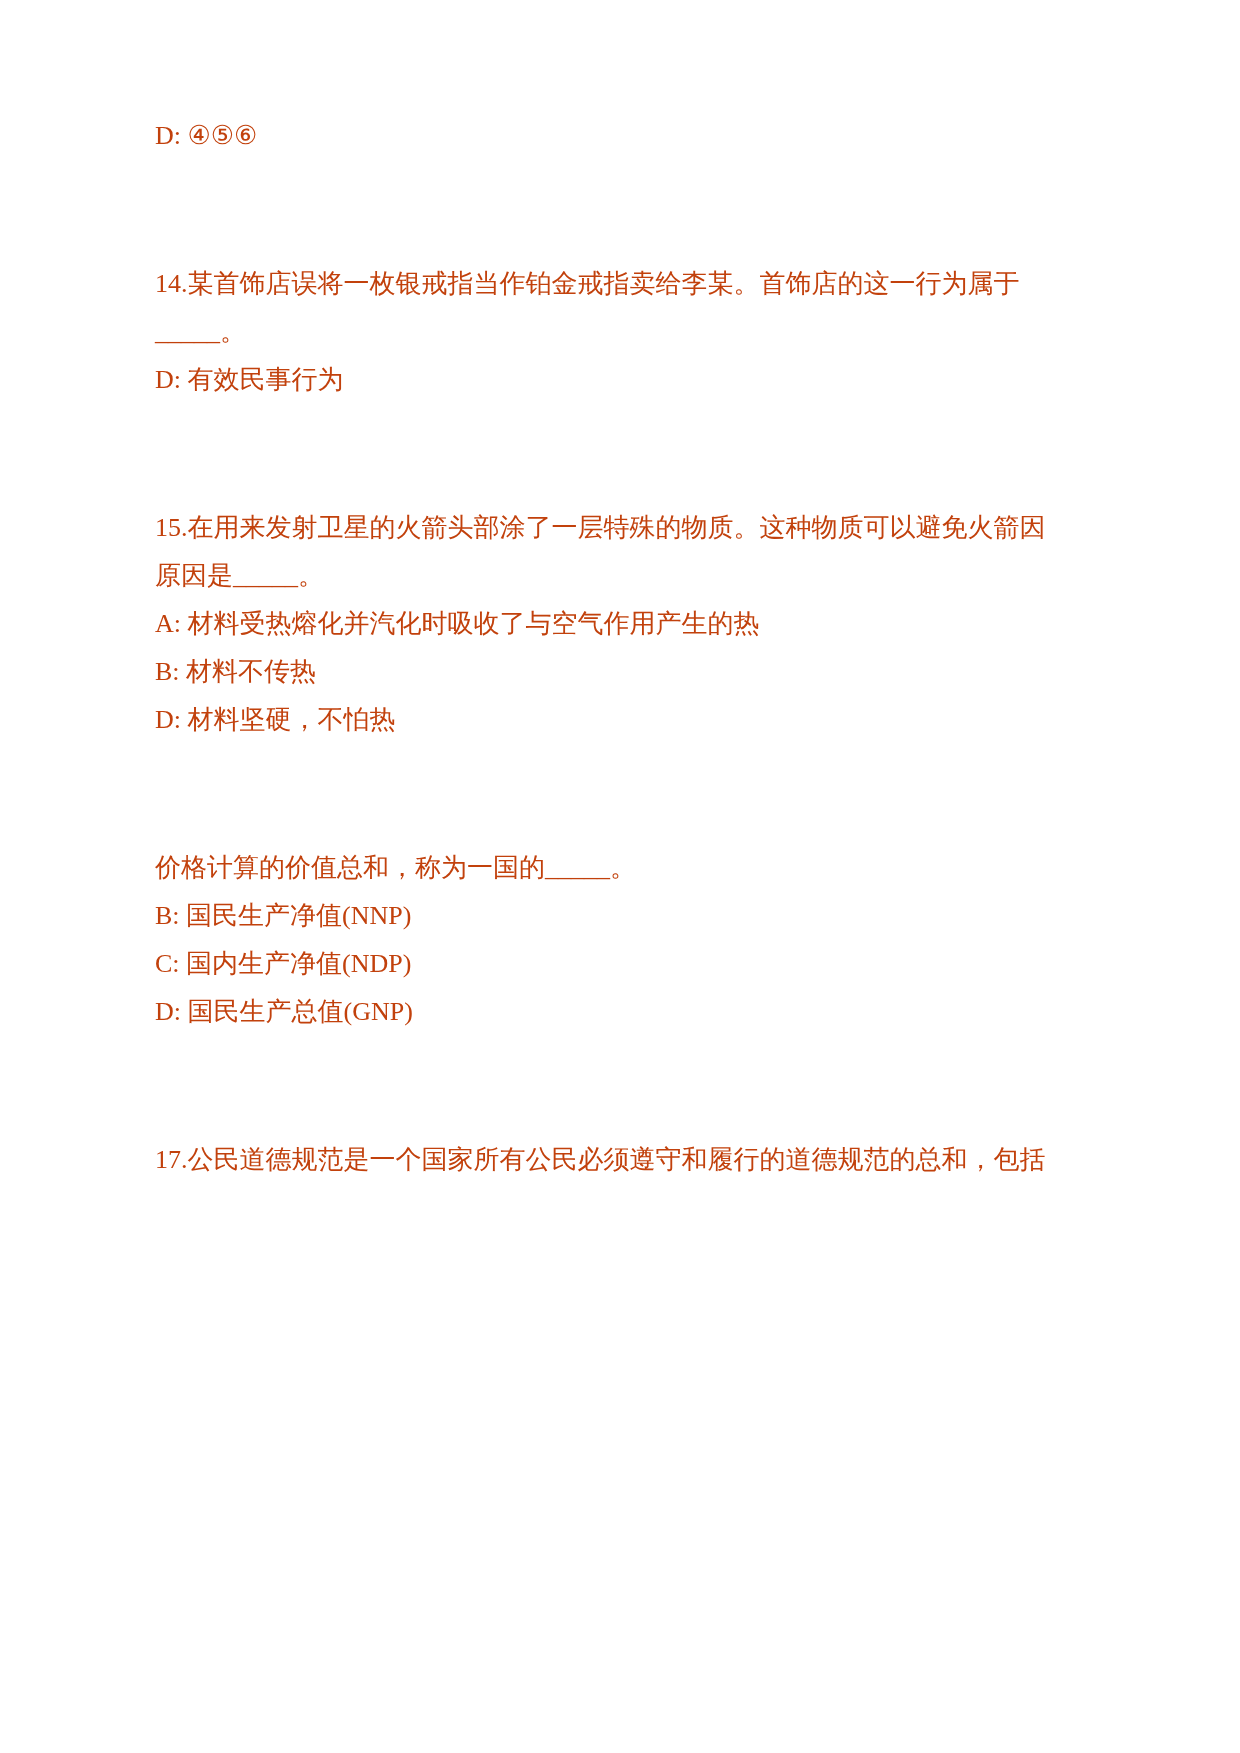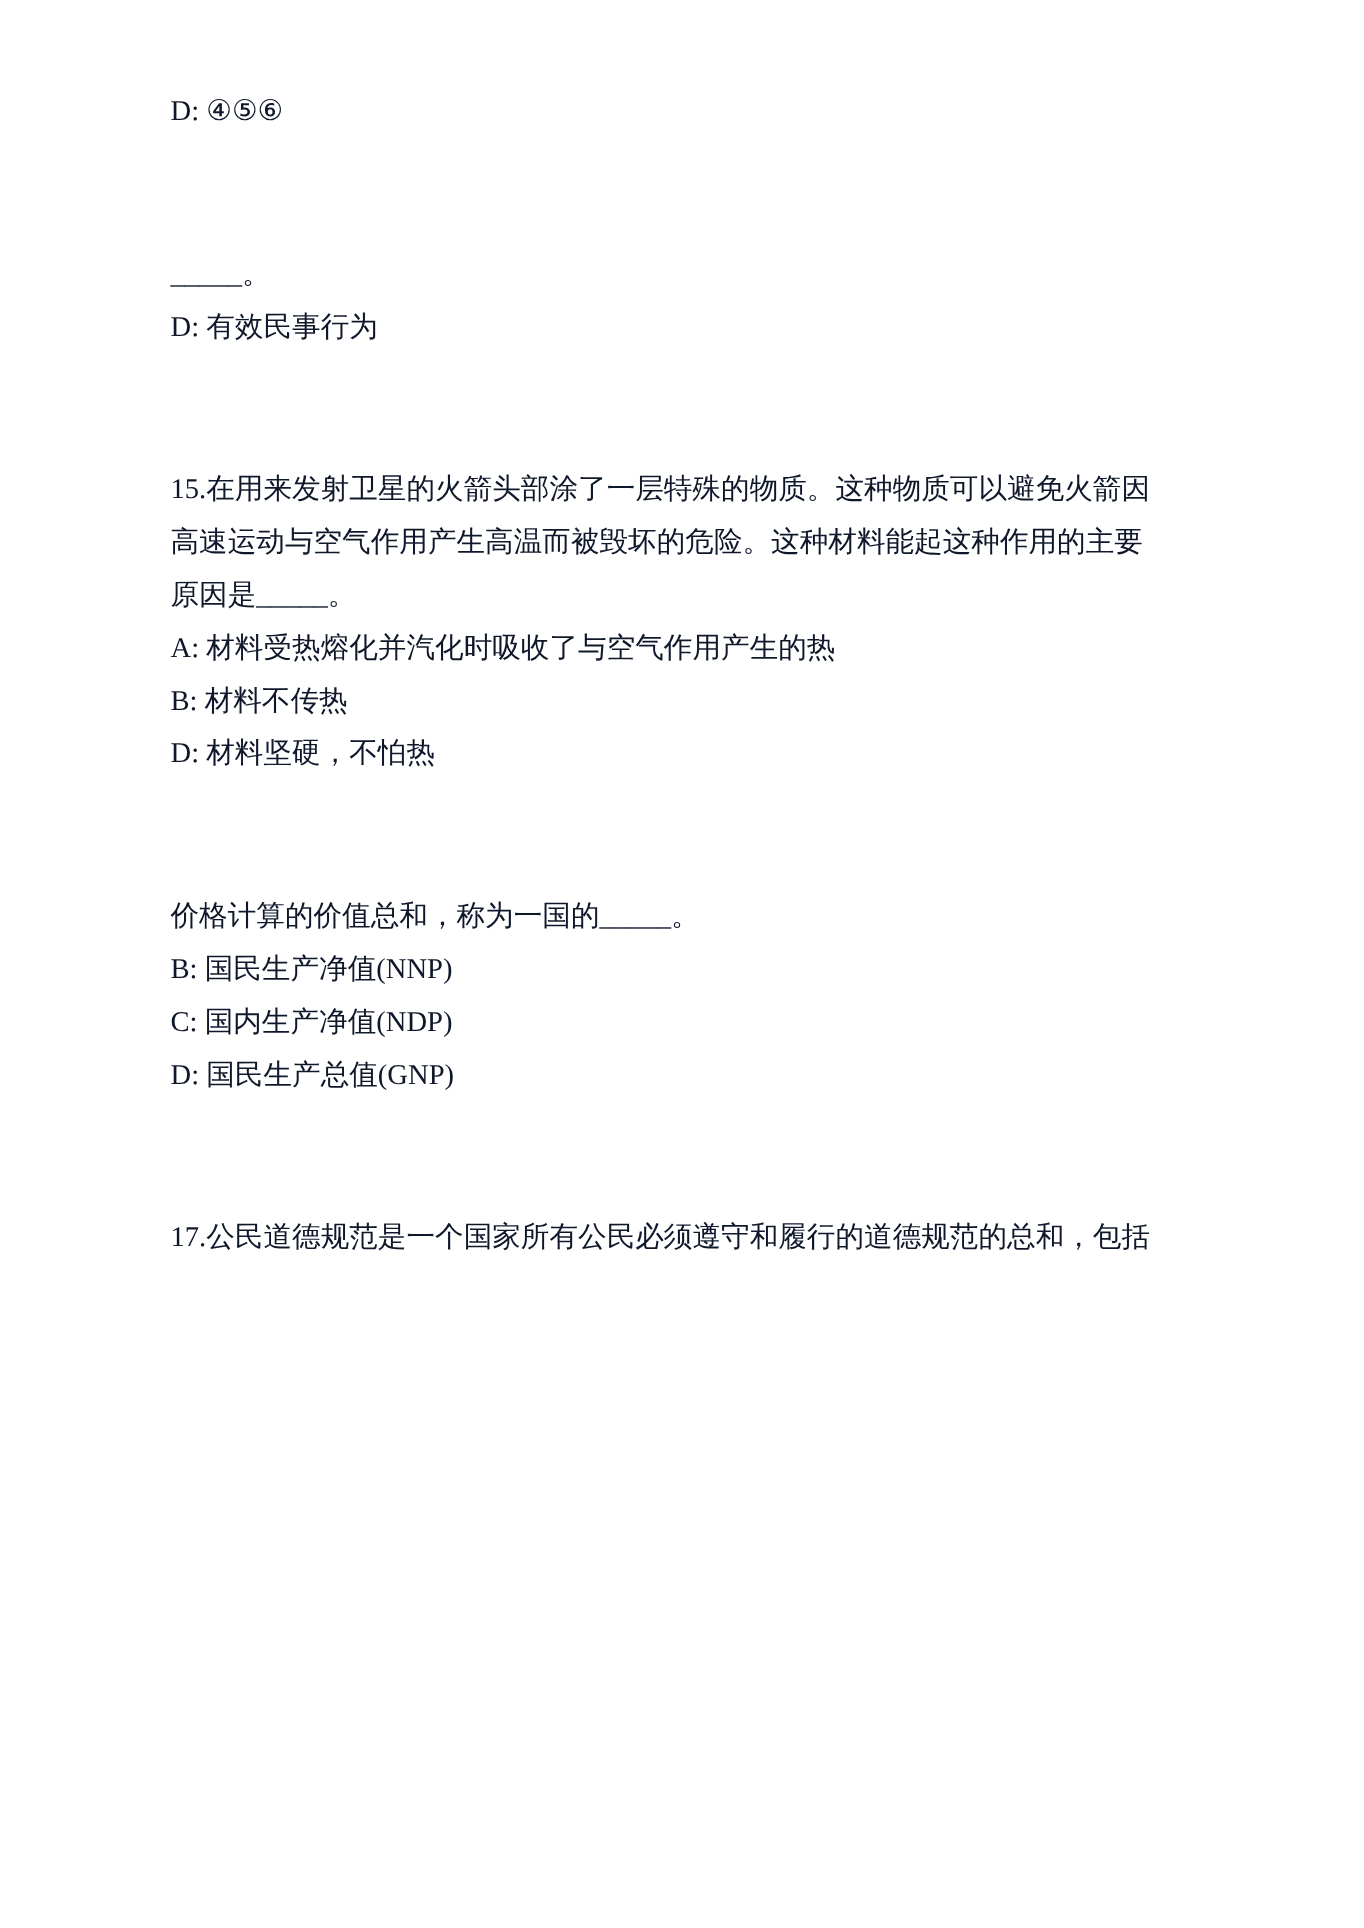--- a/index.html
+++ b/index.html
@@ -10,25 +10,25 @@
   body {
     width: 1240px;
     height: 1753px;
     overflow: hidden;
     position: relative;
   }
   .page {
     box-sizing: border-box;
     width: 1240px;
     height: 1753px;
-    padding: 77px 170px 0 155px;
+    padding: 112px 170px 0 155px;
     font-family: "Liberation Serif", "DejaVu Serif", serif;
     font-size: 26px;
     line-height: 48px;
-    color: #0f172a;
+    color: #c2410c;
   }
   .block {
     margin: 0 0 100px 0;
   }
   .line {
     white-space: pre-wrap;
     text-align: justify;
   }
   .underline-blank {
     
@@ -37,27 +37,27 @@
 </head>
 <body>
 
 <div class="page">
 
   <div class="block">
     <div class="line">D: ④⑤⑥</div>
   </div>
 
   <div class="block">
+    <div class="line">14.某首饰店误将一枚银戒指当作铂金戒指卖给李某。首饰店的这一行为属于</div>
     <div class="line underline-blank">_____。</div>
     <div class="line">D: 有效民事行为</div>
   </div>
 
   <div class="block">
     <div class="line">15.在用来发射卫星的火箭头部涂了一层特殊的物质。这种物质可以避免火箭因</div>
-    <div class="line">高速运动与空气作用产生高温而被毁坏的危险。这种材料能起这种作用的主要</div>
     <div class="line underline-blank">原因是_____。</div>
     <div class="line">A: 材料受热熔化并汽化时吸收了与空气作用产生的热</div>
     <div class="line">B: 材料不传热</div>
     <div class="line">D: 材料坚硬，不怕热</div>
   </div>
 
   <div class="block">
     <div class="line underline-blank">价格计算的价值总和，称为一国的_____。</div>
     <div class="line">B: 国民生产净值(NNP)</div>
     <div class="line">C: 国内生产净值(NDP)</div>

